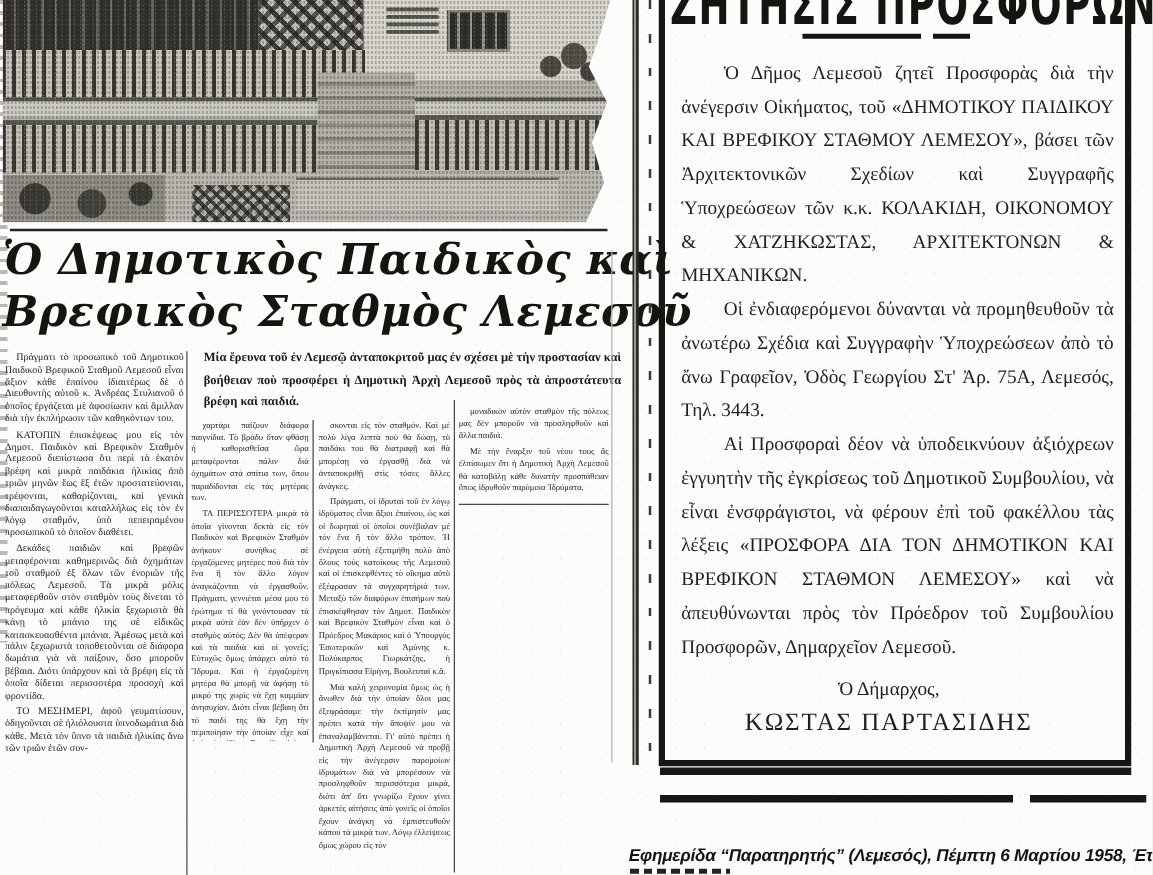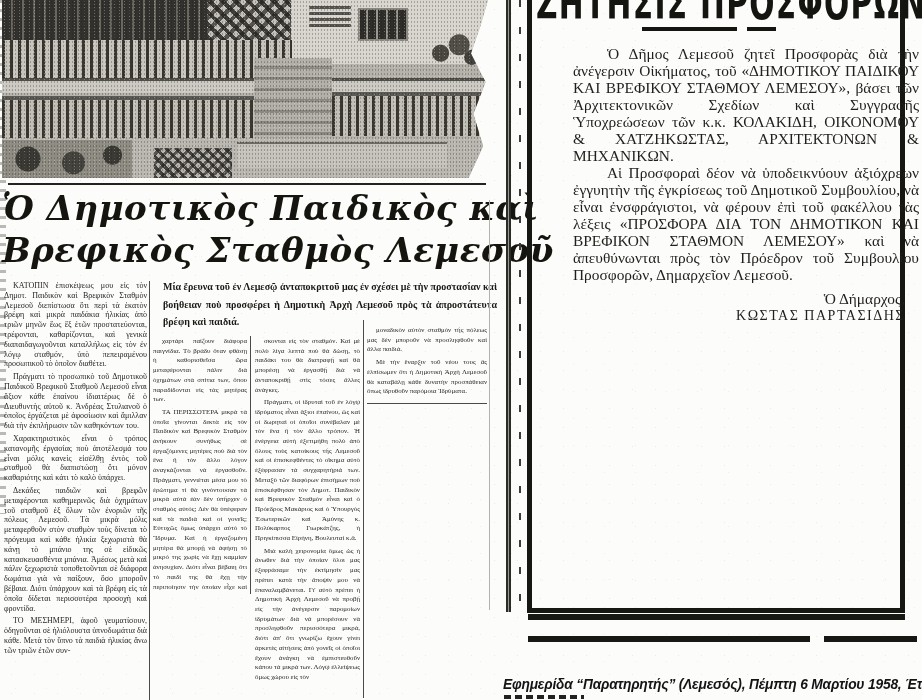--- a/index.html
+++ b/index.html
@@ -81,26 +81,26 @@
   .mid-dash{left:519px;top:0;width:2px;height:606px;
     background:repeating-linear-gradient(180deg,#3c3a36 0 7px,transparent 7px 27px);}
 
   
   .ad-box{left:527px;top:-12px;width:368px;height:615px;border:5px solid #161613;background:transparent;}
   .ad-headline{left:536px;top:-19px;width:540px;margin:0;font-family:"DejaVu Sans",sans-serif;
     font-weight:bold;font-size:45px;line-height:46px;letter-spacing:2px;color:#141411;
     transform:scaleX(.66);transform-origin:left top;white-space:nowrap;}
   .ad-hrule{left:642px;top:27px;width:134px;height:4px;
     background:linear-gradient(90deg,#141411 0 71%,transparent 71% 78%,#141411 78% 100%);}
-  .ad-body{left:545px;top:45px;width:346px;font-size:15.4px;line-height:17px;
-    text-align:justify;color:#201f1b;margin-left:28px;}
+  .ad-body{left:545px;top:45px;width:346px;font-size:15.4px;line-height:27px;
+    text-align:justify;color:#201f1b;}
   .ad-body p{margin:0;text-indent:34px;}
   .ad-date{margin-top:9px !important;}
-  .ad-sig{margin-top:7px;text-align:right;padding-right:14px;}
-  .ad-sig-name{font-size:14px;letter-spacing:1.5px;}
+  .ad-sig{margin-top:7px;text-align:center;padding-right:14px;}
+  .ad-sig-name{font-size:20px;letter-spacing:1.5px;}
   .bar1{left:528px;top:614px;width:377px;height:6px;background:#171714;}
   .bar2{left:528px;top:636px;width:389px;height:6px;
     background:linear-gradient(90deg,#171714 0 72.5%,transparent 72.5% 76%,#171714 76% 100%);}
   .caption{left:503px;top:676px;width:412px;font-family:"Liberation Sans",sans-serif;
     font-weight:bold;font-style:italic;font-size:13.8px;line-height:17px;color:#141414;
     letter-spacing:-.2px;white-space:nowrap;}
   .caption-cut{left:504px;top:695px;width:80px;height:4px;
     background:repeating-linear-gradient(90deg,#222 0 7px,transparent 7px 11px);}
 </style>
 </head>
@@ -132,23 +132,22 @@
     <div class="ph ph-box"></div>
     <div class="ph ph-path"></div>
     <div class="ph ph-grain"></div>
   </div>
 
   <div class="abs rule-photo"></div>
 
   <h1 class="abs headline"><span>Ὁ Δημοτικὸς Παιδικὸς καὶ</span><br><span>Βρεφικὸς Σταθμὸς Λεμεσοῦ</span></h1>
 
   <div class="abs col col1">
+    <p>Πράγματι τὸ προσωπικὸ τοῦ Δημοτικοῦ Παιδικοῦ Βρεφικοῦ Σταθμοῦ Λεμεσοῦ εἶναι ἄξιον κάθε ἐπαίνου ἰδιαιτέρως δὲ ὁ Διευθυντὴς αὐτοῦ κ. Ἀνδρέας Στυλιανοῦ ὁ ὁποῖος ἐργάζεται μὲ ἀφοσίωσιν καὶ ἅμιλλαν διὰ τὴν ἐκπλήρωσιν τῶν καθηκόντων του.</p>
     <p>ΚΑΤΟΠΙΝ ἐπισκέψεως μου εἰς τὸν Δημοτ. Παιδικὸν καὶ Βρεφικὸν Σταθμὸν Λεμεσοῦ διεπίστωσα ὅτι περὶ τὰ ἑκατὸν βρέφη καὶ μικρὰ παιδάκια ἡλικίας ἀπὸ τριῶν μηνῶν ἕως ἓξ ἐτῶν προστατεύονται, τρέφονται, καθαρίζονται, καὶ γενικὰ διαπαιδαγωγοῦνται καταλλήλως εἰς τὸν ἐν λόγῳ σταθμόν, ὑπὸ πεπειραμένου προσωπικοῦ τὸ ὁποῖον διαθέτει.</p>
-    <p>Πράγματι τὸ προσωπικὸ τοῦ Δημοτικοῦ Παιδικοῦ Βρεφικοῦ Σταθμοῦ Λεμεσοῦ εἶναι ἄξιον κάθε ἐπαίνου ἰδιαιτέρως δὲ ὁ Διευθυντὴς αὐτοῦ κ. Ἀνδρέας Στυλιανοῦ ὁ ὁποῖος ἐργάζεται μὲ ἀφοσίωσιν καὶ ἅμιλλαν διὰ τὴν ἐκπλήρωσιν τῶν καθηκόντων του.</p>
-    <p>Χαρακτηριστικὸς εἶναι ὁ τρόπος κατανομῆς ἐργασίας ποὺ ἀποτέλεσμά του εἶναι μόλις κανεὶς εἰσέλθῃ ἐντὸς τοῦ σταθμοῦ θὰ διαπιστώσῃ ὅτι μόνον καθαριότης καὶ κάτι τὸ καλὸ ὑπάρχει.</p>
     <p>Δεκάδες παιδιῶν καὶ βρεφῶν μεταφέρονται καθημερινῶς διὰ ὀχημάτων τοῦ σταθμοῦ ἐξ ὅλων τῶν ἐνοριῶν τῆς πόλεως Λεμεσοῦ. Τὰ μικρὰ μόλις μεταφερθοῦν στὸν σταθμὸν τοὺς δίνεται τὸ πρόγευμα καὶ κάθε ἡλικία ξεχωριστὰ θὰ κάνῃ τὸ μπάνιο της σὲ εἰδικῶς κατασκευασθέντα μπάνια. Ἀμέσως μετὰ καὶ πάλιν ξεχωριστὰ τοποθετοῦνται σὲ διάφορα δωμάτια γιὰ νὰ παίξουν, ὅσο μποροῦν βέβαια. Διότι ὑπάρχουν καὶ τὰ βρέφη εἰς τὰ ὁποῖα δίδεται περισσοτέρα προσοχὴ καὶ φροντίδα.</p>
     <p>ΤΟ ΜΕΣΗΜΕΡΙ, ἀφοῦ γευματίσουν, ὁδηγοῦνται σὲ ἡλιόλουστα ὑπνοδωμάτια διὰ κάθε. Μετὰ τὸν ὕπνο τὰ παιδιὰ ἡλικίας ἄνω τῶν τριῶν ἐτῶν συν-</p>
   </div>
   <div class="vrule vr1"></div>
 
   <div class="abs lede">Μία ἔρευνα τοῦ ἐν Λεμεσῷ ἀνταποκριτοῦ μας ἐν σχέσει μὲ τὴν προστασίαν καὶ βοήθειαν ποὺ προσφέρει ἡ Δημοτικὴ Ἀρχὴ Λεμεσοῦ πρὸς τὰ ἀπροστάτευτα βρέφη καὶ παιδιά.</div>
 
   <div class="abs col smallcol col2">
     <p>χαρτάρι παίζουν διάφορα παιγνίδια. Τὸ βράδυ ὅταν φθάσῃ ἡ καθορισθεῖσα ὥρα μεταφέρονται πάλιν διὰ ὀχημάτων στὰ σπίτια των, ὅπου παραδίδονται εἰς τὰς μητέρας των.</p>
     <p>ΤΑ ΠΕΡΙΣΣΟΤΕΡΑ μικρὰ τὰ ὁποῖα γίνονται δεκτὰ εἰς τὸν Παιδικὸν καὶ Βρεφικὸν Σταθμὸν ἀνήκουν συνήθως σὲ ἐργαζόμενες μητέρες ποὺ διὰ τὸν ἕνα ἢ τὸν ἄλλο λόγον ἀναγκάζονται νὰ ἐργασθοῦν. Πράγματι, γεννιέται μέσα μου τὸ ἐρώτημα τί θὰ γινόντουσαν τὰ μικρὰ αὐτὰ ἐὰν δὲν ὑπῆρχεν ὁ σταθμὸς αὐτός; Δὲν θὰ ὑπέφεραν καὶ τὰ παιδιὰ καὶ οἱ γονεῖς; Εὐτυχῶς ὅμως ὑπάρχει αὐτὸ τὸ Ἵδρυμα. Καὶ ἡ ἐργαζομένη μητέρα θὰ μπορῇ νὰ ἀφήσῃ τὸ μικρό της χωρὶς νὰ ἔχῃ καμμίαν ἀνησυχίαν. Διότι εἶναι βέβαιη ὅτι τὸ παιδί της θὰ ἔχῃ τὴν περιποίησιν τὴν ὁποίαν εἶχε καὶ ἀπὸ τὴν ἰδίαν. Γνωρίζει ἐπίσης ὅτι ἡ τροφὴ ποὺ δίδεται εἶναι κατόπιν ἰατρικῆς συστάσεως καὶ ὅτι κάθε ἑβδομάδα ὁ ἰατρὸς θὰ ἐξετάσῃ ὅλα τὰ παιδιὰ ποὺ βρί-</p>
@@ -172,20 +171,21 @@
   <div class="abs mid-rule"></div>
   <div class="abs mid-dash"></div>
 
   <div class="abs ad-box"></div>
 
   <h2 class="abs ad-headline">ΖΗΤΗΣΙΣ ΠΡΟΣΦΟΡΩΝ</h2>
   <div class="abs ad-hrule"></div>
 
   <div class="abs ad-body">
     <p>Ὁ Δῆμος Λεμεσοῦ ζητεῖ Προσφορὰς διὰ τὴν ἀνέγερσιν Οἰκήματος, τοῦ «ΔΗΜΟΤΙΚΟΥ ΠΑΙΔΙΚΟΥ ΚΑΙ ΒΡΕΦΙΚΟΥ ΣΤΑΘΜΟΥ ΛΕΜΕΣΟΥ», βάσει τῶν Ἀρχιτεκτονικῶν Σχεδίων καὶ Συγγραφῆς Ὑποχρεώσεων τῶν κ.κ. ΚΟΛΑΚΙΔΗ, ΟΙΚΟΝΟΜΟΥ &amp; ΧΑΤΖΗΚΩΣΤΑΣ, ΑΡΧΙΤΕΚΤΟΝΩΝ &amp; ΜΗΧΑΝΙΚΩΝ.</p>
+    <p>Οἱ ἐνδιαφερόμενοι δύνανται νὰ προμηθευθοῦν τὰ ἀνωτέρω Σχέδια καὶ Συγγραφὴν Ὑποχρεώσεων ἀπὸ τὸ ἄνω Γραφεῖον, Ὁδὸς Γεωργίου Στ' Ἀρ. 75Α, Λεμεσός, Τηλ. 3443.</p>
     <p>Αἱ Προσφοραὶ δέον νὰ ὑποδεικνύουν ἀξιόχρεων ἐγγυητὴν τῆς ἐγκρίσεως τοῦ Δημοτικοῦ Συμβουλίου, νὰ εἶναι ἐνσφράγιστοι, νὰ φέρουν ἐπὶ τοῦ φακέλλου τὰς λέξεις «ΠΡΟΣΦΟΡΑ ΔΙΑ ΤΟΝ ΔΗΜΟΤΙΚΟΝ ΚΑΙ ΒΡΕΦΙΚΟΝ ΣΤΑΘΜΟΝ ΛΕΜΕΣΟΥ» καὶ νὰ ἀπευθύνωνται πρὸς τὸν Πρόεδρον τοῦ Συμβουλίου Προσφορῶν, Δημαρχεῖον Λεμεσοῦ.</p>
     <div class="ad-sig">
       <div>Ὁ Δήμαρχος,</div>
       <div class="ad-sig-name">ΚΩΣΤΑΣ ΠΑΡΤΑΣΙΔΗΣ</div>
     </div>
   </div>
 
   <div class="abs bar1"></div>
   <div class="abs bar2"></div>
 

